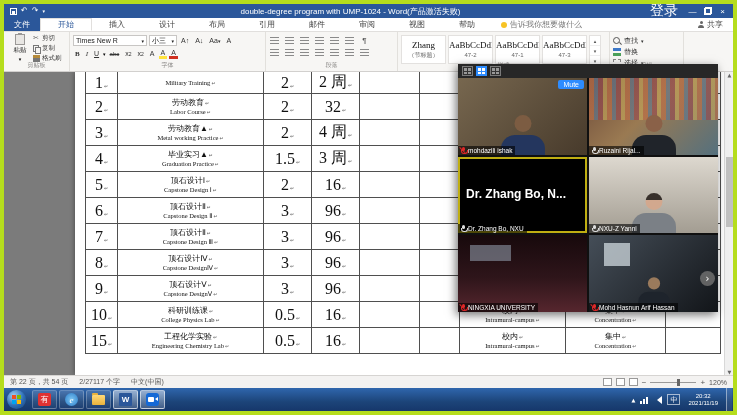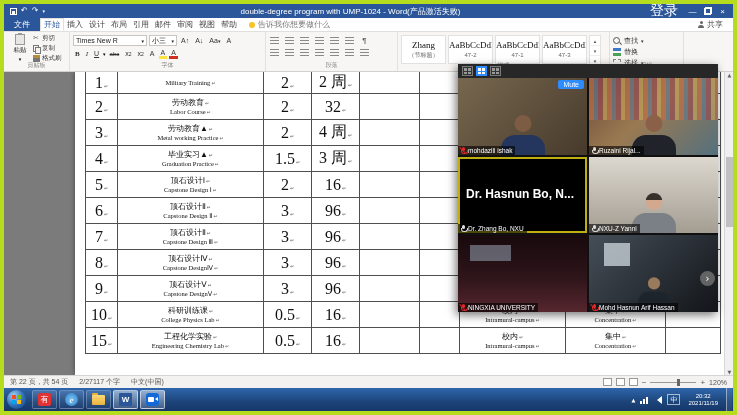--- a/index.html
+++ b/index.html
@@ -17,21 +17,21 @@
 .signin{font-size:14px}
 .winctl{display:flex}
 .winctl .wbtn{width:15px;text-align:center;font-size:8px;display:grid;place-items:center;height:14px}
 .ic-restore{position:relative;width:8px;height:8px;display:inline-block}
 .ic-restore::before{content:"";position:absolute;left:0;bottom:0;width:5px;height:5px;border:1px solid #fff}
 .ic-restore::after{content:"";position:absolute;right:0;top:0;width:5px;height:5px;border:1px solid #fff}
 
 .tabrow{position:absolute;top:14px;left:0;width:100%;height:14px;background:#fff;display:flex;align-items:stretch;font-size:8px;border-bottom:1px solid #e1dfdd;z-index:5}
 .tab-file{background:#2b579a;color:#fff;padding:0 10px;display:flex;align-items:center}
 .tabs{display:flex}
-.tab{padding:0 3px;display:flex;align-items:center;color:#454545}
+.tab{padding:0 17px;display:flex;align-items:center;color:#454545}
 .tab.selected{color:#2b579a;border:1px solid #e1dfdd;border-bottom:1px solid #fff;background:#fff}
 .tellme{display:flex;align-items:center;gap:3px;color:#777;padding-left:9px}
 .bulb{width:6px;height:6px;border-radius:50%;background:#f7c325;display:inline-block}
 .share-btn{margin-left:auto;display:flex;align-items:center;gap:3px;padding:0 10px;color:#454545}
 .personic{width:6px;height:7px;position:relative;display:inline-block}
 .personic::before{content:"";position:absolute;left:1.5px;top:0;width:3px;height:3px;border-radius:50%;background:#666}
 .personic::after{content:"";position:absolute;left:0;bottom:0;width:6px;height:3px;border-radius:3px 3px 0 0;background:#666}
 
 .ribbon{position:absolute;top:28px;left:0;width:100%;height:40px;background:#f7f6f4;border-bottom:1px solid #d2d0ce;display:flex;z-index:5}
 .rgroup{position:relative;height:100%;border-right:1px solid #e2e0dc;padding:2px 3px 9px}
@@ -587,21 +587,21 @@
         </div>
         <div class="tile t2">
           <div class="books"></div>
           <div class="person"></div>
           <div class="nlabel">
             <span class="mic"></span>
             <span>Ruzaini Rijal...</span>
           </div>
         </div>
         <div class="tile t3 active">
-          <div class="bigname">Dr. Hasnun Bo, N...</div>
+          <div class="bigname">Dr. Zhang Bo, N...</div>
           <div class="nlabel">
             <span class="mic"></span>
             <span>Dr. Zhang Bo, NXU</span>
           </div>
         </div>
         <div class="tile t4">
           <div class="person"></div>
           <div class="nlabel">
             <span class="mic"></span>
             <span>NXU-Z Yanni</span>

